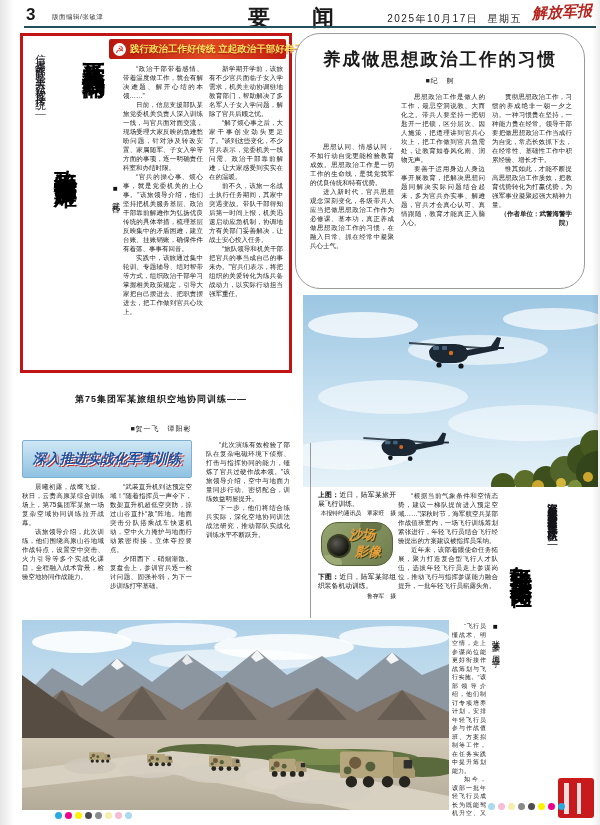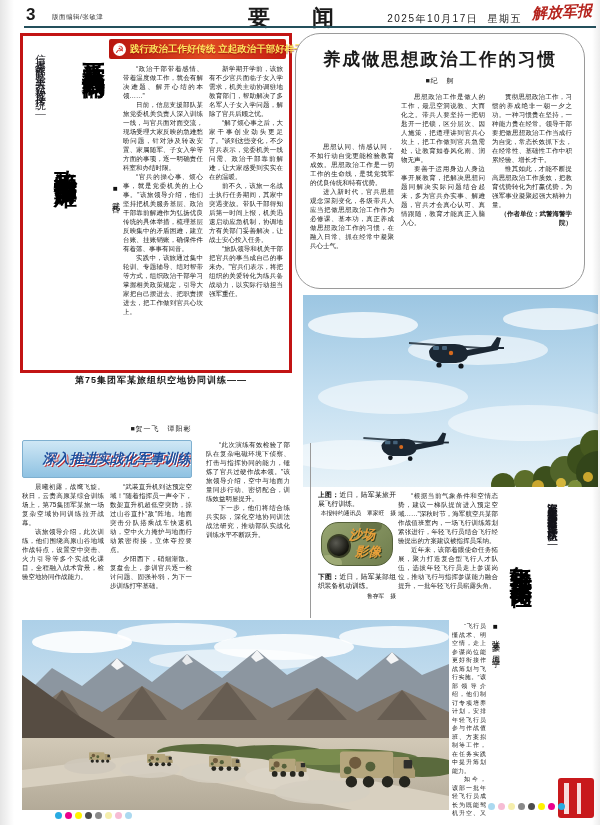--- a/index.html
+++ b/index.html
@@ -40,21 +40,21 @@
   .forum-logo .big{display:block;text-align:center;font-size:16px;font-weight:bold;font-style:italic;
     color:#fff3c8;letter-spacing:2px;padding-top:5px;text-shadow:1px 1px 0 #7e0b06;}
   .forum-logo .sub{display:block;text-align:center;font-size:6px;color:#ffd98a;letter-spacing:4px;
     background:#9d1410;margin-top:4px;padding:1.5px 0;}
   .author-note{font-weight:bold;text-align:right;text-indent:0!important;}
   
   .mid-kicker{font-size:9px;font-weight:bold;text-align:center;letter-spacing:1px;}
   .mid-head{font-family:"Liberation Serif",serif;font-size:21px;font-weight:bold;
     text-align:center;letter-spacing:9px;}
   .train-banner{background:linear-gradient(180deg,#cfe7f5,#8fc2e2);border:1px solid #7fb0d0;
-    border-radius:2px;display:flex;align-items:center;justify-content:flex-end;overflow:hidden;}
+    border-radius:2px;display:flex;align-items:center;justify-content:center;overflow:hidden;}
   .train-banner span{font-size:13.5px;font-weight:bold;font-style:italic;color:#1d4f9e;
     white-space:nowrap;text-shadow:1px 1px 0 #ffffff,2px 2px 0 #c62828;}
   .vline{border-left:1px solid #9a9a9a;width:0;}
   
   .cap{font-size:6.8px;line-height:9px;text-align:justify;color:#111;}
   .cap b{font-weight:bold;}
   .credit{font-size:5.8px;text-align:right;color:#111;}
   .badge{background:linear-gradient(135deg,#97a571,#6f7d4d);border:1px solid #55613a;border-radius:17px;
     position:relative;overflow:hidden;}
   .badge .lens{position:absolute;left:5px;top:11px;width:20px;height:20px;border-radius:50%;
@@ -179,21 +179,21 @@
         <circle cx="295" cy="178" r="22" fill="#33451a"></circle>
         <circle cx="235" cy="191" r="6" fill="#caa62e"></circle>
         <circle cx="258" cy="188" r="5" fill="#d4b63c"></circle>
         <circle cx="285" cy="182" r="5" fill="#caa62e"></circle>
         <circle cx="272" cy="192" r="7" fill="#7c8f3a"></circle>
       </g>
     </svg>
   </div>
 
   <div class="abs" style="left:20px;top:372px;width:282px;height:248px;">
-    <div class="abs mid-kicker" style="left:0;right:0;top:2px;">第75集团军某旅组织空地协同训练——</div>
+    <div class="abs mid-kicker" style="left:0;right:0;top:21px;">第75集团军某旅组织空地协同训练——</div>
     <div class="abs byline-h" style="left:0;right:0;top:52px;">■贺一飞　谭阳彬</div>
     <div class="abs train-banner" style="left:2px;top:68px;width:168px;height:36px;">
       <span>深入推进实战化军事训练</span>
     </div>
     <div class="abs tiny" style="left:2px;top:110px;width:82px;height:134px;">
       <p>晨曦初露，战鹰飞旋。秋日，云贵高原某综合训练场上，第75集团军某旅一场复杂空域协同训练拉开战幕。</p>
       <p>该旅领导介绍，此次训练，他们围绕高原山谷地域作战特点，设置空中突击、火力引导等多个实战化课目，全程融入战术背景，检验空地协同作战能力。</p>
     </div>
     <div class="abs tiny" style="left:90px;top:110px;width:82px;height:134px;">
       <p>“武装直升机到达预定空域！”随着指挥员一声令下，数架直升机超低空突防，掠过山谷直扑“敌”阵地。地面突击分队搭乘战车快速机动，空中火力掩护与地面行动紧密衔接，立体夺控要点。</p>

